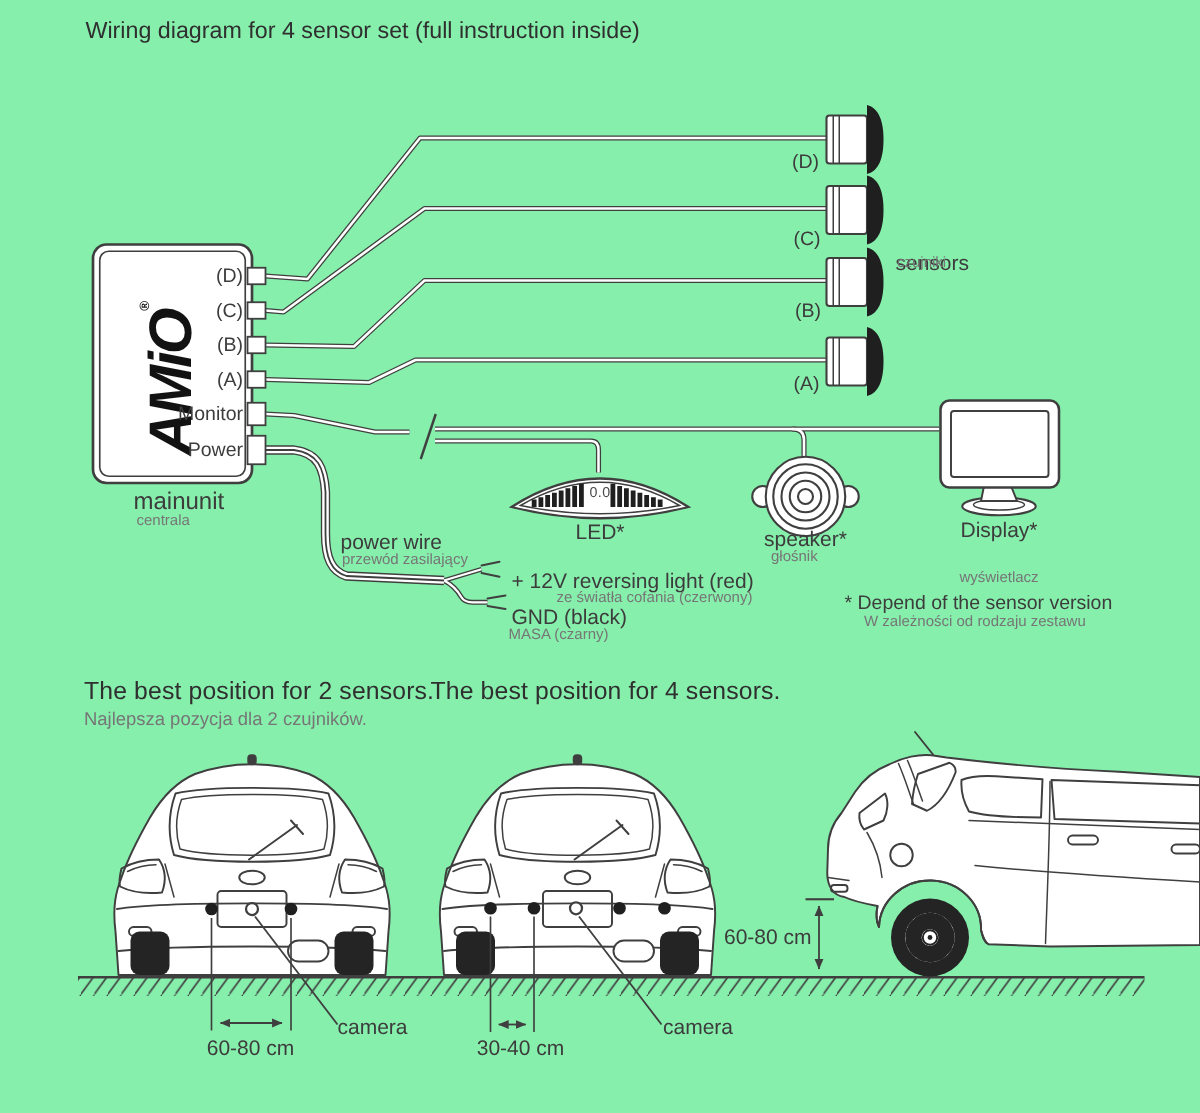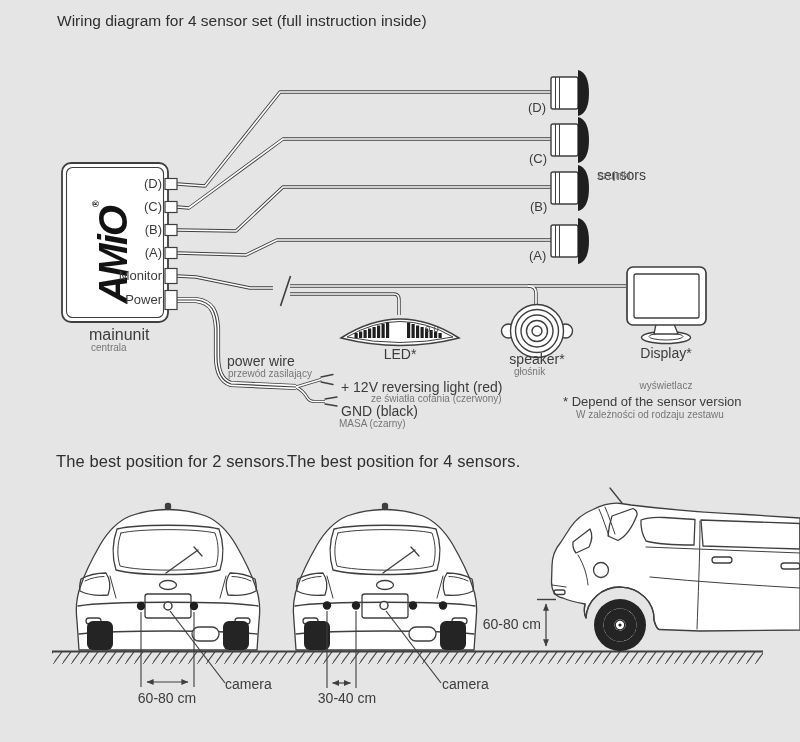--- a/index.html
+++ b/index.html
@@ -1,31 +1,31 @@
 <!DOCTYPE html>
 <html><head>
 <meta charset="utf-8">
 <style>
   html,body{margin:0;padding:0;background:#fff;}
-  .stage{position:relative;width:800px;height:742px;background:#e5e5e5;overflow:hidden;
+  .stage{position:relative;width:800px;height:742px;background:#86efac;overflow:hidden;
          font-family:"Liberation Sans",sans-serif;color:#3c3c3c;}
   .stage svg{position:absolute;left:0;top:0;}
   .lbl{position:absolute;white-space:nowrap;line-height:1.1;}
   .muted{color:#767676;}
   .fs16{font-size:15.5px;}
   .fs14{font-size:14px;}
   .fs13{font-size:13px;}
   .fs12{font-size:12.3px;}
   .fs11{font-size:10px;}
   .heading{font-size:16.5px;letter-spacing:.1px;}
   .brand{position:absolute;left:36px;top:230px;width:120px;height:44px;
          transform:rotate(-90deg);text-align:center;line-height:44px;
          font-weight:bold;font-style:italic;font-size:40px;letter-spacing:-2px;color:#121212;}
   .brand sup{font-size:9px;font-style:normal;letter-spacing:0;vertical-align:28px;}
-  .ledval{font-size:9.5px;color:#4a4a4a;letter-spacing:.3px;padding-left:32px;}
+  .ledval{font-size:9.5px;color:#4a4a4a;letter-spacing:.3px;}
   .ctr{text-align:center;}
   .rgt{text-align:right;}
 </style>
 </head>
 <body>
 
 <div class="stage">
 
 <svg width="800" height="742" viewBox="0 0 800 742" xmlns="http://www.w3.org/2000/svg">
   <defs>
@@ -264,20 +264,21 @@
 <div class="lbl fs11 muted" style="left:228px;top:368px;">przewód zasilający</div>
 <div class="lbl fs14" style="left:341px;top:380px;">+ 12V reversing light (red)</div>
 <div class="lbl fs11 muted" style="left:371px;top:393px;">ze światła cofania (czerwony)</div>
 <div class="lbl fs14" style="left:341px;top:404px;">GND (black)</div>
 <div class="lbl fs11 muted" style="left:339px;top:418px;">MASA (czarny)</div>
 
 <div class="lbl fs13" style="left:563px;top:395px;">* Depend of the sensor version</div>
 <div class="lbl fs11 muted" style="left:576px;top:409px;">W zależności od rodzaju zestawu</div>
 
 <div class="lbl heading" style="left:56px;top:452px;color:#2f2f2f;">The best position for 2 sensors.</div>
+<div class="lbl fs12 muted" style="left:56px;top:473px;">Najlepsza pozycja dla 2 czujników.</div>
 <div class="lbl heading" style="left:287px;top:452px;color:#2f2f2f;">The best position for 4 sensors.</div>
 
 <div class="lbl fs14 ctr" style="left:127px;top:691px;width:80px;">60-80 cm</div>
 <div class="lbl fs14" style="left:225px;top:677px;">camera</div>
 <div class="lbl fs14 ctr" style="left:307px;top:691px;width:80px;">30-40 cm</div>
 <div class="lbl fs14" style="left:442px;top:677px;">camera</div>
 <div class="lbl fs14 rgt" style="left:473px;top:617px;width:68px;">60-80 cm</div>
 
 </div>
 

